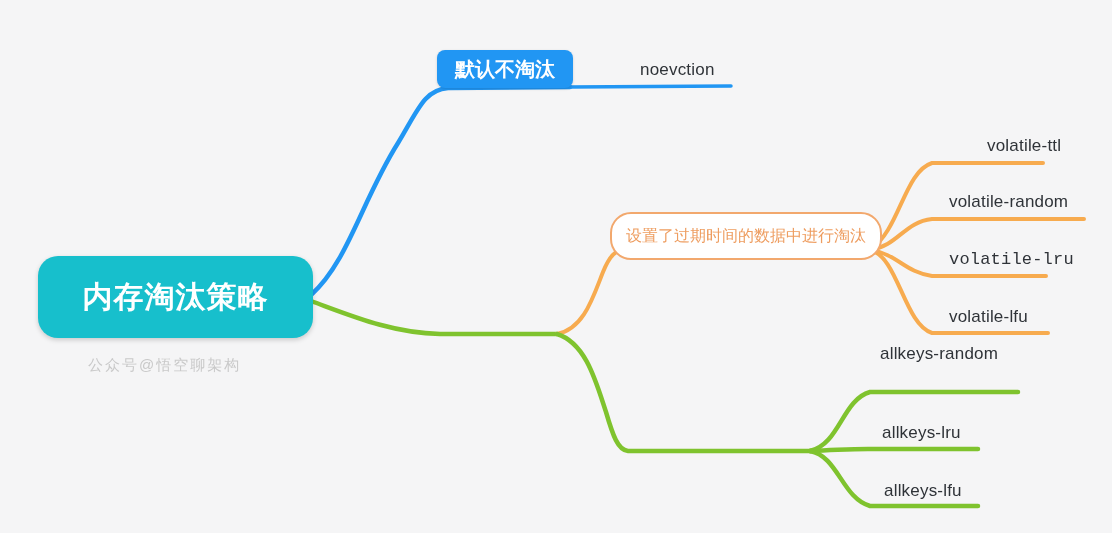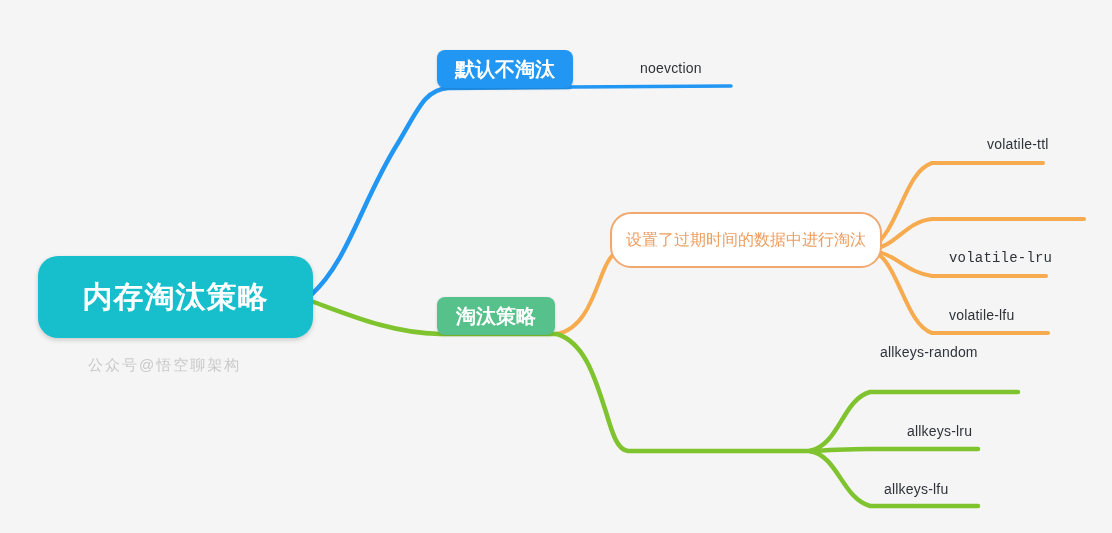--- a/index.html
+++ b/index.html
@@ -36,30 +36,30 @@
   .node-green{
     left:437px;top:297px;width:118px;height:38px;
     background:var(--node_green_fill);border-radius:8px;
     color:#fff;font-size:20px;font-weight:bold;
     box-shadow:0 1px 3px rgba(0,0,0,0.15);
   }
   .pill{
     background:#fff;border-radius:21px;font-size:16px;z-index:2;
   }
   .pill-orange{
-    left:610px;top:212px;width:272px;height:56px;
+    left:610px;top:212px;width:272px;height:48px;
     border:2px solid var(--pill_orange_border);color:var(--pill_orange_text);
   }
   .pill-blue{
     left:613px;top:412px;width:206px;height:37px;
     border:2px solid var(--pill_blue_border);color:var(--pill_blue_text);
   }
   .leaf{
     position:absolute;z-index:2;color:var(--leaf_text);
-    font-size:14px;letter-spacing:0.2px;white-space:nowrap;
+    font-size:17px;letter-spacing:0.2px;white-space:nowrap;
   }
   .watermark{
     position:absolute;left:88px;top:356px;z-index:2;
     font-family:Liberation Sans, sans-serif;
     font-size:15px;color:var(--watermark_text);letter-spacing:2px;
   }
 </style>
 </head>
 <body>
 
@@ -86,24 +86,24 @@
     <path class="st-green" stroke-width="4.5" d="M 810 451 C 838 456, 842 498, 870 506 L 978 506"></path>
   </svg>
 
   <div class="node root-node">内存淘汰策略</div>
 
   <div class="watermark">公众号@悟空聊架构</div>
 
   <div class="node node-blue">默认不淘汰</div>
   <div class="leaf" style="left:640px;top:60px;">noevction</div>
 
-  <div class="node node-green">淘汰策略</div>
 
   <div class="node pill pill-orange">设置了过期时间的数据中进行淘汰</div>
   <div class="leaf" style="left:987px;top:136px;">volatile-ttl</div>
+  <div class="leaf" style="left:949px;top:192px;">volatile-random</div>
   <div class="leaf" style="left:949px;top:250px;font-family:Liberation Mono, monospace;">volatile-lru</div>
   <div class="leaf" style="left:949px;top:307px;">volatile-lfu</div>
 
   <div class="leaf" style="left:880px;top:344px;">allkeys-random</div>
-  <div class="leaf" style="left:882px;top:423px;margin-left:25px;">allkeys-lru</div>
+  <div class="leaf" style="left:882px;top:423px;">allkeys-lru</div>
   <div class="leaf" style="left:884px;top:481px;">allkeys-lfu</div>
 
 </div>
 
 </body></html>

